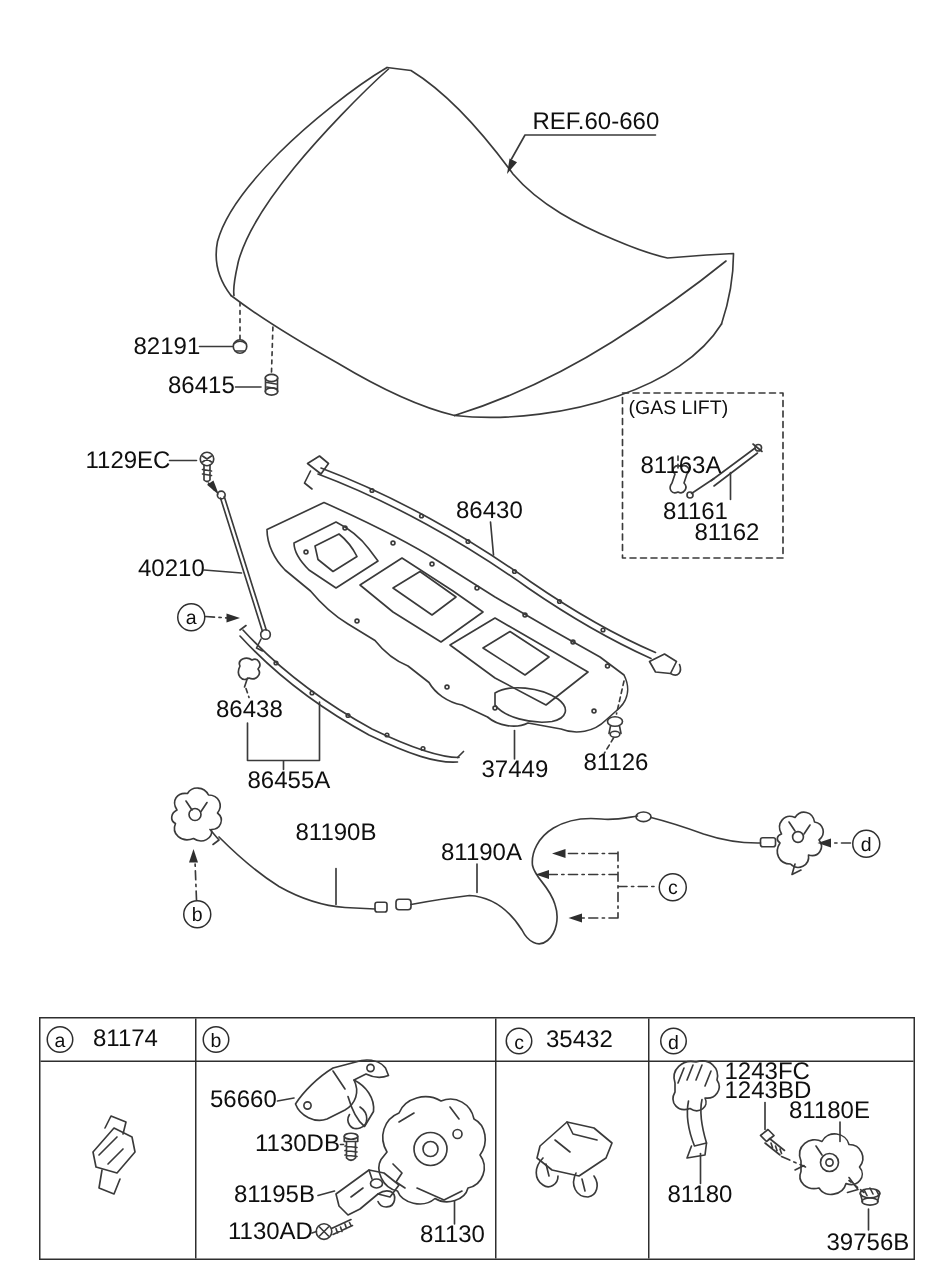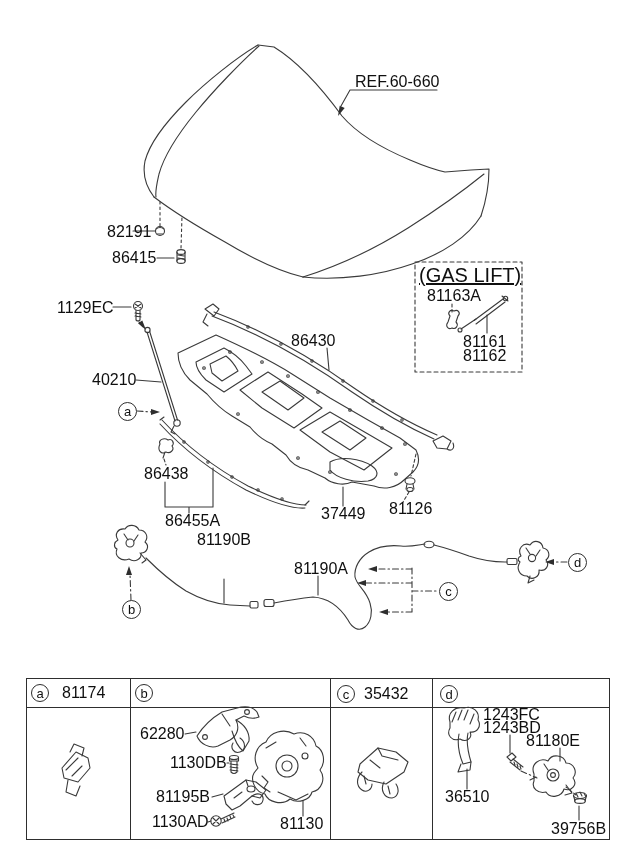--- a/index.html
+++ b/index.html
@@ -1,20 +1,20 @@
 <!DOCTYPE html>
 <html><head>
 <meta charset="utf-8">
 <style>
   html,body{margin:0;padding:0;background:#fff;}
   .canvas{position:relative;width:620px;height:848px;background:#fff;overflow:hidden;
           font-family:"Liberation Sans", sans-serif;}
   .art{position:absolute;left:0;top:0;pointer-events:none;}
   .lbl{position:absolute;font-size:16px;line-height:1.05;color:#0f0f0f;white-space:nowrap;}
-  .lbl.sm{font-size:20px;text-decoration:underline;}
+  .lbl.sm{font-size:13px;}
   .callout{position:absolute;width:19px;height:19px;border:1.3px solid #2e2e2e;border-radius:50%;
            display:flex;align-items:center;justify-content:center;font-size:13px;color:#0f0f0f;
            box-sizing:border-box;background:#fff;}
   .callout.hdr{width:18px;height:18px;}
   .parts-table{position:absolute;left:26px;top:678px;width:584px;height:162px;
                border:1.5px solid #2e2e2e;box-sizing:border-box;}
   .pt-headline{position:absolute;left:0;top:28px;width:100%;height:0;border-top:1.2px solid #2e2e2e;}
   .pt-div{position:absolute;top:0;height:100%;width:0;border-left:1.2px solid #2e2e2e;}
 </style>
 </head>
@@ -224,54 +224,54 @@
 
       <ellipse cx="580" cy="795.5" rx="6.5" ry="3"></ellipse>
       <path d="M573.5,795.5 L575,801 M586.5,795.5 L585,801 M576,793 L578,797 M580,792 L582,796 M584,793 L586,797"></path>
       <ellipse cx="580" cy="801" rx="5.4" ry="2.4"></ellipse>
       <path d="M576,795 L566,787" stroke-dasharray="3 2.5"></path>
       <path d="M579,820 L579,806"></path>
     </g>
   </svg>
 
   <div class="lbl" style="left:355px;top:74px">REF.60-660</div>
-  <div class="lbl" style="left:107px;top:224px">82191</div>
+  <div class="lbl" style="left:89px;top:224px">82191</div>
   <div class="lbl" style="left:112px;top:250px">86415</div>
   <div class="lbl" style="left:57px;top:300px">1129EC</div>
   <div class="lbl" style="left:92px;top:372px">40210</div>
-  <div class="lbl" style="left:291px;top:333px">86430</div>
+  <div class="lbl" style="left:304px;top:333px">86430</div>
   <div class="lbl" style="left:144px;top:466px">86438</div>
   <div class="lbl" style="left:165px;top:513px">86455A</div>
   <div class="lbl" style="left:321px;top:506px">37449</div>
   <div class="lbl" style="left:389px;top:501px">81126</div>
-  <div class="lbl" style="left:197px;top:532px">81190B</div>
+  <div class="lbl" style="left:197px;top:548px">81190B</div>
   <div class="lbl" style="left:294px;top:561px">81190A</div>
 
   <div class="lbl sm" style="left:419px;top:265px">(GAS LIFT)</div>
-  <div class="lbl" style="left:427px;top:288px">81163A</div>
-  <div class="lbl" style="left:463px;top:334px">81161</div>
+  <div class="lbl" style="left:427px;top:303px">81163A</div>
+  <div class="lbl" style="left:442px;top:334px">81161</div>
   <div class="lbl" style="left:463px;top:348px">81162</div>
 
   <div class="callout" style="left:118px;top:402px">a</div>
   <div class="callout" style="left:122px;top:600px">b</div>
   <div class="callout" style="left:439px;top:582px">c</div>
   <div class="callout" style="left:568px;top:553px">d</div>
 
   <div class="callout hdr" style="left:31px;top:684px">a</div>
   <div class="lbl" style="left:62px;top:685px">81174</div>
   <div class="callout hdr" style="left:135px;top:684px">b</div>
   <div class="callout hdr" style="left:337px;top:685px">c</div>
   <div class="lbl" style="left:364px;top:686px">35432</div>
   <div class="callout hdr" style="left:440px;top:685px">d</div>
 
-  <div class="lbl" style="left:140px;top:726px">62280</div>
+  <div class="lbl" style="left:140px;top:726px">56660</div>
   <div class="lbl" style="left:170px;top:755px">1130DB</div>
   <div class="lbl" style="left:156px;top:789px">81195B</div>
   <div class="lbl" style="left:152px;top:814px">1130AD</div>
   <div class="lbl" style="left:280px;top:816px">81130</div>
 
   <div class="lbl" style="left:483px;top:707px">1243FC</div>
   <div class="lbl" style="left:483px;top:720px">1243BD</div>
   <div class="lbl" style="left:526px;top:733px">81180E</div>
-  <div class="lbl" style="left:445px;top:789px">36510</div>
+  <div class="lbl" style="left:445px;top:789px">81180</div>
   <div class="lbl" style="left:551px;top:821px">39756B</div>
 
 </div>
 
 </body></html>

